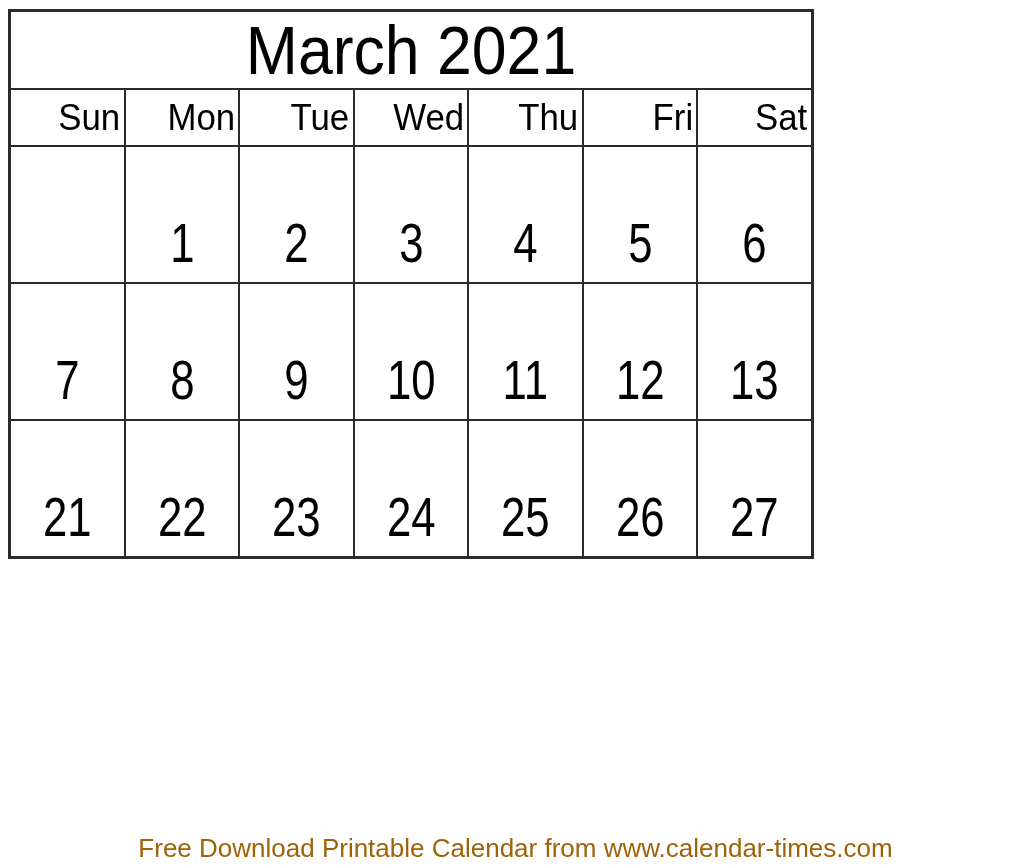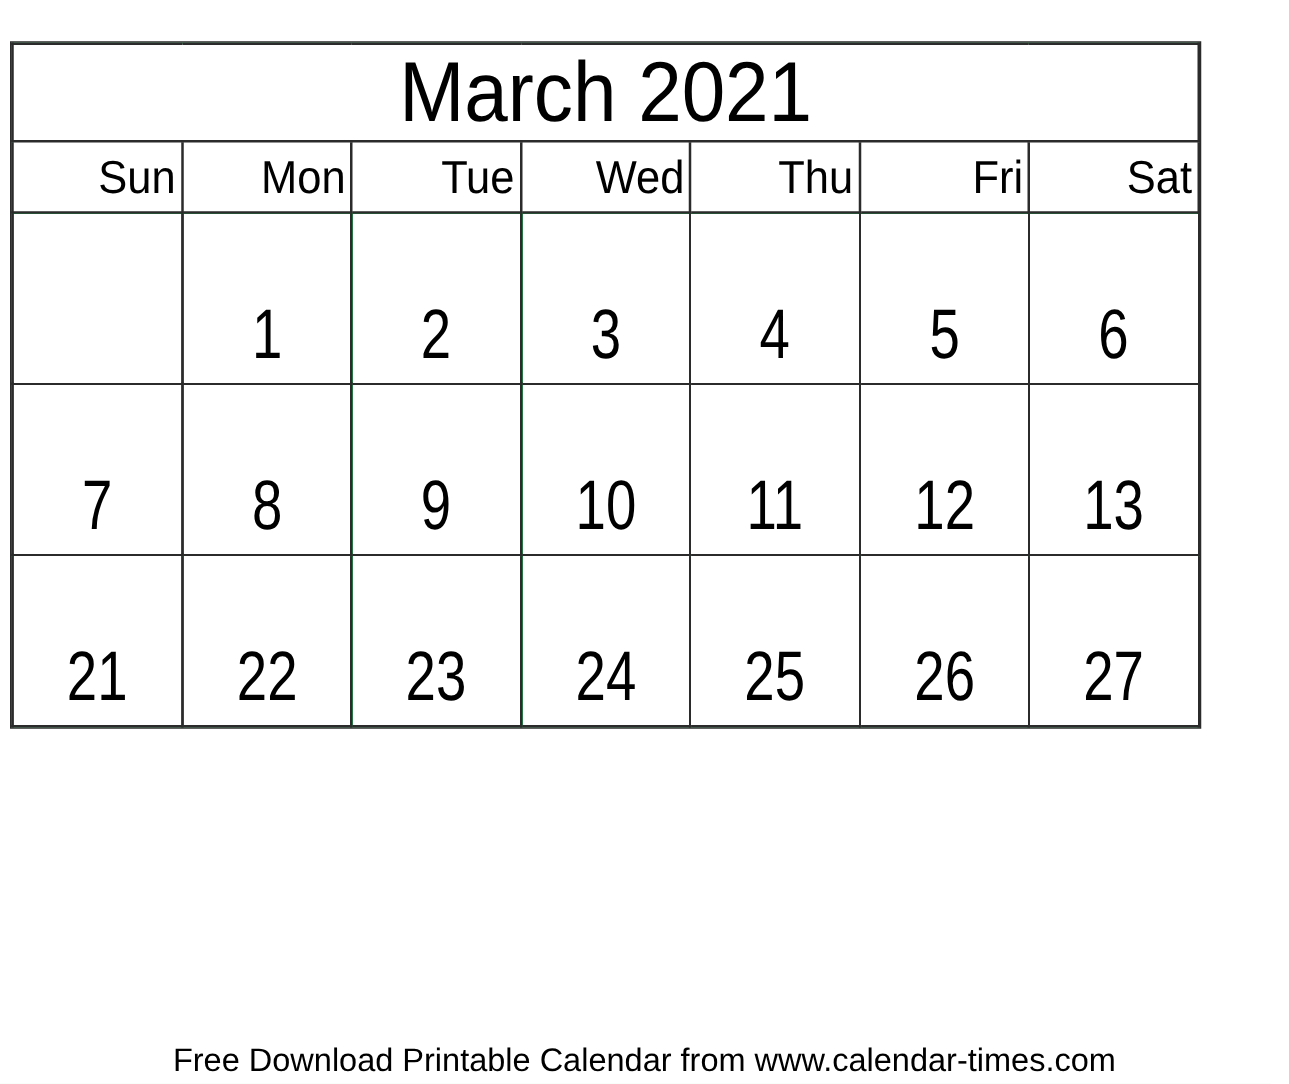--- a/index.html
+++ b/index.html
@@ -22,25 +22,24 @@
     height: 867px;
     background: #ffffff;
     box-sizing: border-box;
   }
 
   
   .cal-table {
     position: absolute;
     left: 9px;
     top: 10px;
-    width: 951px;
+    width: 804px;
     border-collapse: collapse;
     table-layout: fixed;
-    background: #22c55e;
-    margin-top: 24px;
+    background: #fca5a5;
   }
   .cal-table td,
   .cal-table th {
     border: 2px solid #2b2b2b;
     padding: 0;
     margin: 0;
     background: #ffffff;
   }
 
   
@@ -114,21 +113,21 @@
   #footer-note {
     position: absolute;
     left: 0;
     top: 833px;
     width: 1031px;
     text-align: center;
     font-family: "Liberation Sans", sans-serif;
     font-size: 26px;
     line-height: 30px;
     font-weight: 400;
-    color: #000000;
+    color: #a16207;
     white-space: nowrap;
   }
 </style>
 </head>
 <body>
 
 <div id="calendar-page">
 
   <table class="cal-table">
     <tbody>

